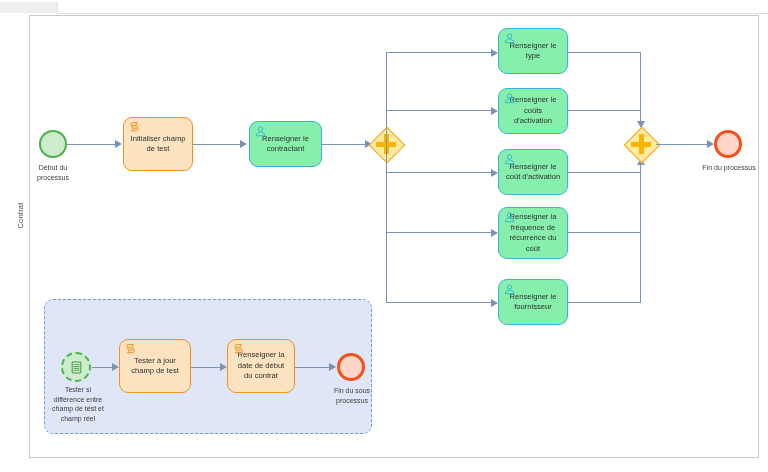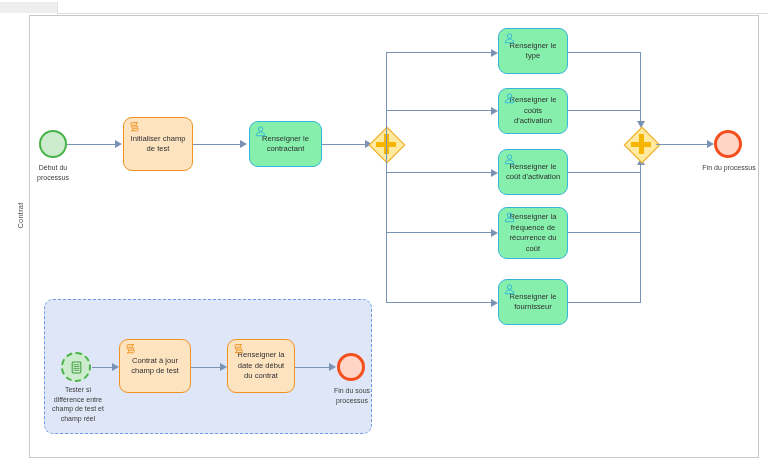--- a/index.html
+++ b/index.html
@@ -218,21 +218,21 @@
 champ réel</div>
 
   <div class="ln lnh" style="left:92px;top:366.5px;width:23px;"></div>
   <div class="arw arw-r" style="left:112px;top:363px;"></div>
 
   <div class="task task-script" style="left:119px;top:339px;width:72px;height:54px;">
     <svg class="ticon" viewBox="0 0 16 16">
       <path d="M5 2h7c-1.4 0-2.2 1-1.7 2.2l2.1 5.4c.5 1.3-.3 2.4-1.7 2.4H4c1.4 0 2.2-1.1 1.7-2.4L3.6 4.2C3.1 3 3.7 2 5 2z" fill="none" stroke="#f0921f" stroke-width="1.2" stroke-linejoin="round"></path>
       <path d="M5.3 5.2h4M6.1 7.2h4M6.9 9.2h4" stroke="#f0921f" stroke-width="1" stroke-linecap="round"></path>
     </svg>
-    <span>Contrat à jour
+    <span>Tester à jour
 champ de test</span>
   </div>
 
   <div class="ln lnh" style="left:191px;top:366.5px;width:31px;"></div>
   <div class="arw arw-r" style="left:220px;top:363px;"></div>
 
   <div class="task task-script" style="left:227px;top:339px;width:68px;height:54px;">
     <svg class="ticon" viewBox="0 0 16 16">
       <path d="M5 2h7c-1.4 0-2.2 1-1.7 2.2l2.1 5.4c.5 1.3-.3 2.4-1.7 2.4H4c1.4 0 2.2-1.1 1.7-2.4L3.6 4.2C3.1 3 3.7 2 5 2z" fill="none" stroke="#f0921f" stroke-width="1.2" stroke-linejoin="round"></path>
       <path d="M5.3 5.2h4M6.1 7.2h4M6.9 9.2h4" stroke="#f0921f" stroke-width="1" stroke-linecap="round"></path>

